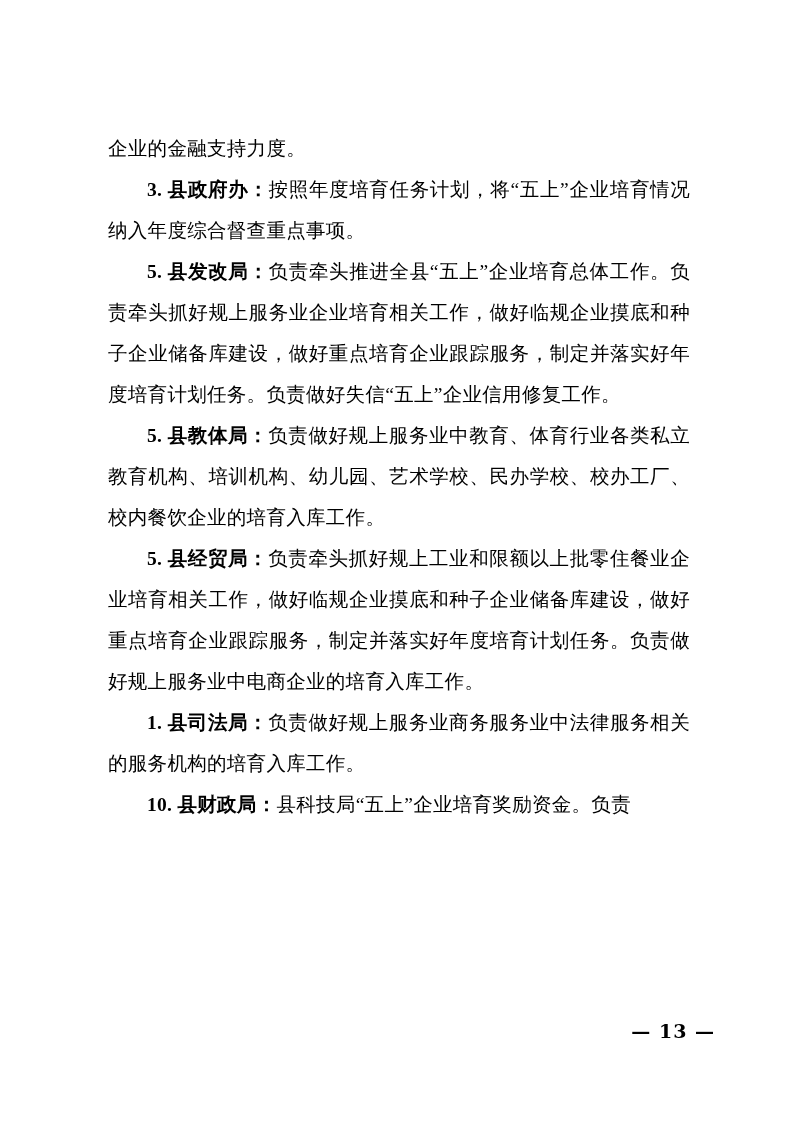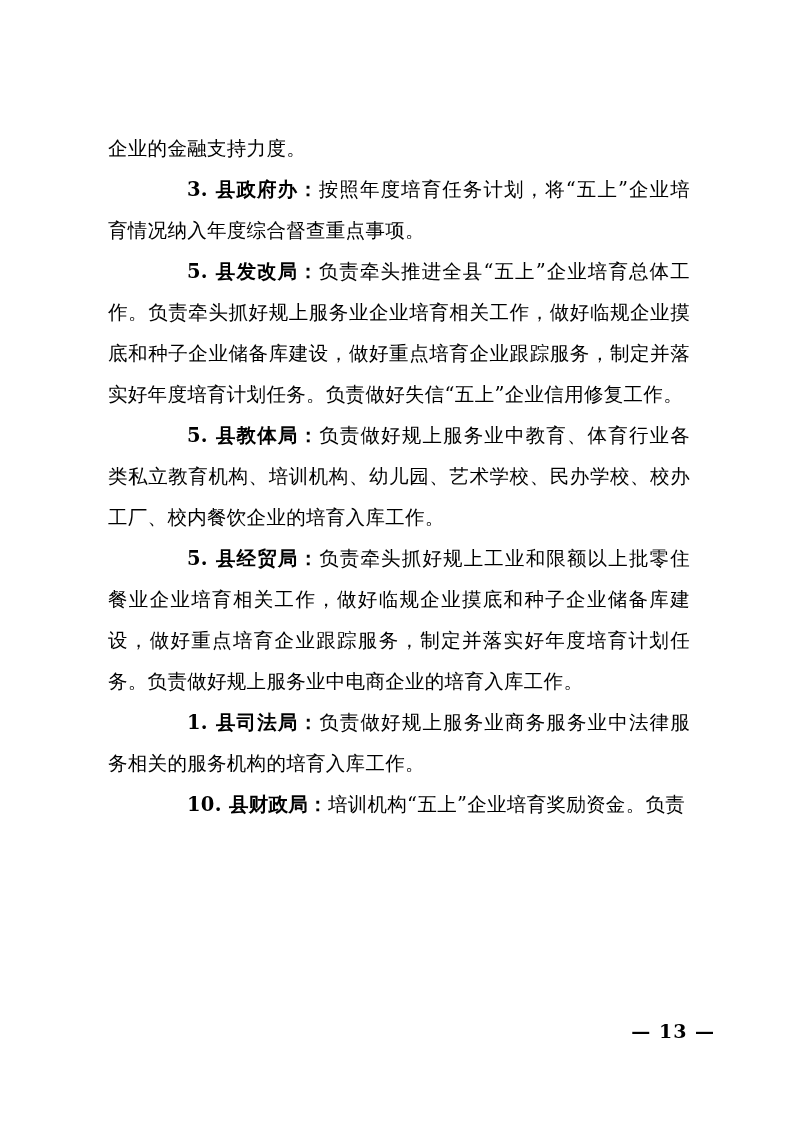--- a/index.html
+++ b/index.html
@@ -29,27 +29,27 @@
     top: 128px;
     width: 582px;
   }
   .para {
     font-size: 19.5px;
     line-height: 41px;
     text-align: justify;
     text-justify: inter-ideograph;
     margin: 0 0 0 0;
     letter-spacing: 0.3px;
+    font-family: Liberation Serif, serif;
   }
   .para.indent {
     text-indent: 39px;
   }
   .para .lead {
     font-weight: bold;
-    margin-left: 40px;
   }
   .pagenum {
     position: absolute;
     left: 0;
     top: 1020px;
     width: 793px;
     text-align: center;
     font-size: 19px;
     font-family: "DejaVu Serif", "Liberation Serif", serif;
     color: #000;
@@ -89,21 +89,21 @@
     <p class="para indent">
       <span class="lead">5. 县经贸局：</span><span>负责牵头抓好规上工业和限额以上批零住餐业企业培育相关工作，做好临规企业摸底和种子企业储备库建设，做好重点培育企业跟踪服务，制定并落实好年度培育计划任务。负责做好规上服务业中电商企业的培育入库工作。</span>
     </p>
 
 
     <p class="para indent">
       <span class="lead">1. 县司法局：</span><span>负责做好规上服务业商务服务业中法律服务相关的服务机构的培育入库工作。</span>
     </p>
 
     <p class="para indent">
-      <span class="lead">10. 县财政局：</span><span>培训机构“五上”企业培育奖励资金。负责</span>
+      <span class="lead">10. 县财政局：</span><span>县科技局“五上”企业培育奖励资金。负责</span>
     </p>
 
   </div>
 
   <div class="pagenum">
     <span class="inner">— 13 —</span>
   </div>
 </div>
 
 </body></html>

